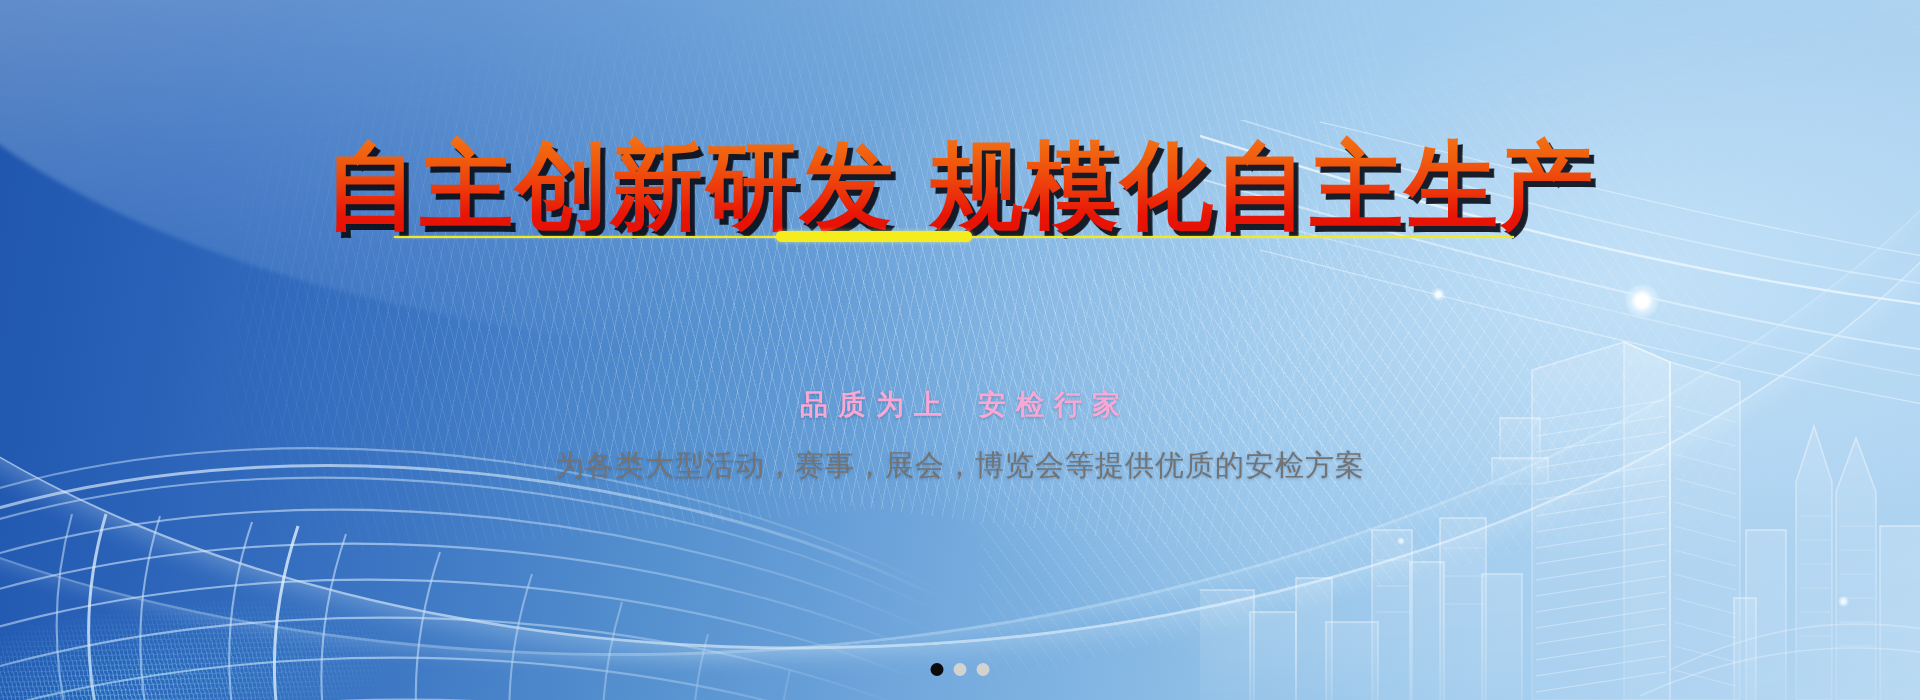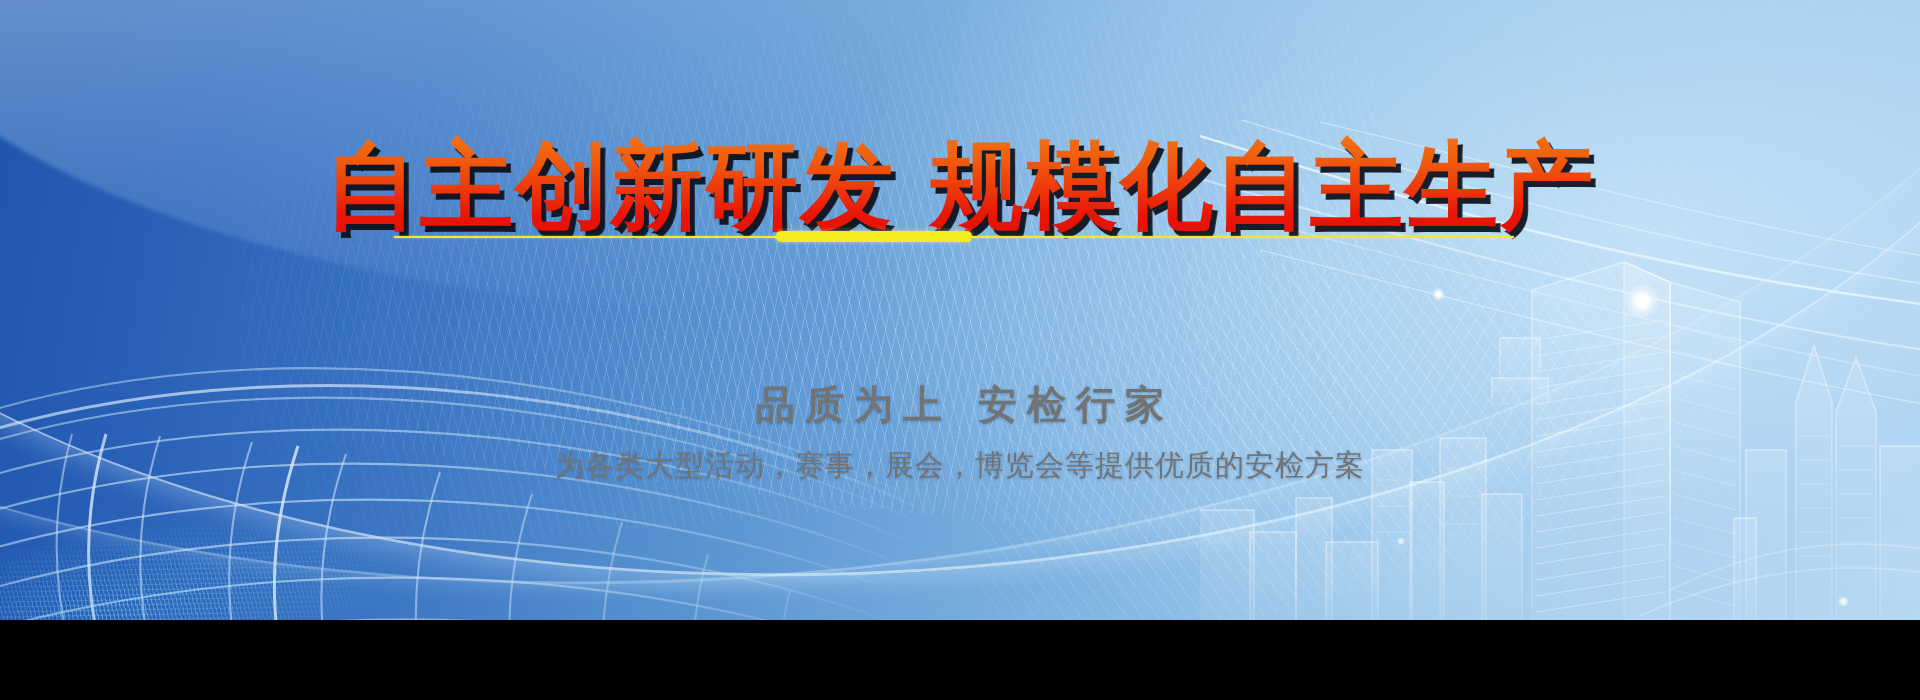--- a/index.html
+++ b/index.html
@@ -3,21 +3,21 @@
 <meta charset="utf-8">
 <style>
   html, body {
     margin: 0;
     padding: 0;
     background: #000;
   }
   #banner {
     position: relative;
     width: 1920px;
-    height: 620px;
+    height: 700px;
     overflow: hidden;
     font-family: "Liberation Sans", "DejaVu Sans", sans-serif;
     user-select: none;
   }
 
   
   .bg-base {
     position: absolute; inset: 0;
     background:
       radial-gradient(ellipse 1100px 620px at 86% 40%, rgba(196,226,248,0.95) 0%, rgba(168,208,240,0.55) 45%, rgba(120,170,222,0.0) 75%),
@@ -215,22 +215,22 @@
     background: #f5ec1e;
     border-radius: 5px;
     box-shadow: 0 0 4px rgba(255,255,140,0.55);
   }
 
   .tagline {
     position: absolute;
     left: 0; right: 0;
     top: 385px;
     text-align: center;
-    color: #737373;
-    font-size: 39px;
+    color: #f9a8d4;
+    font-size: 28px;
     line-height: 40px;
     font-weight: 600;
     letter-spacing: 10px;
     text-indent: 10px;
     text-shadow: 0 1px 3px rgba(20,60,110,0.32);
     white-space: nowrap;
   }
   .tagline .gap { display:inline-block; width: 26px; }
 
   .desc {

